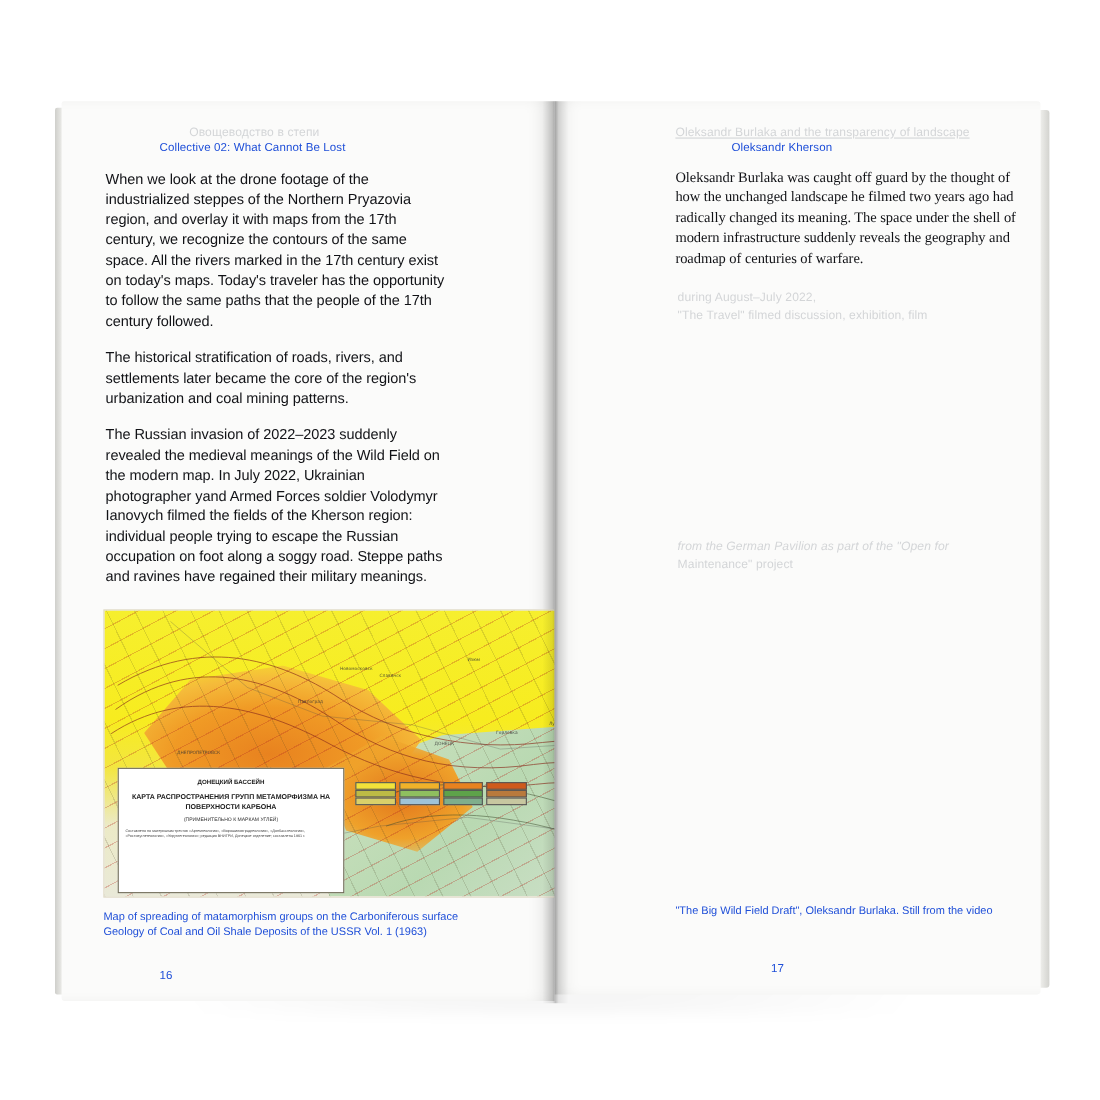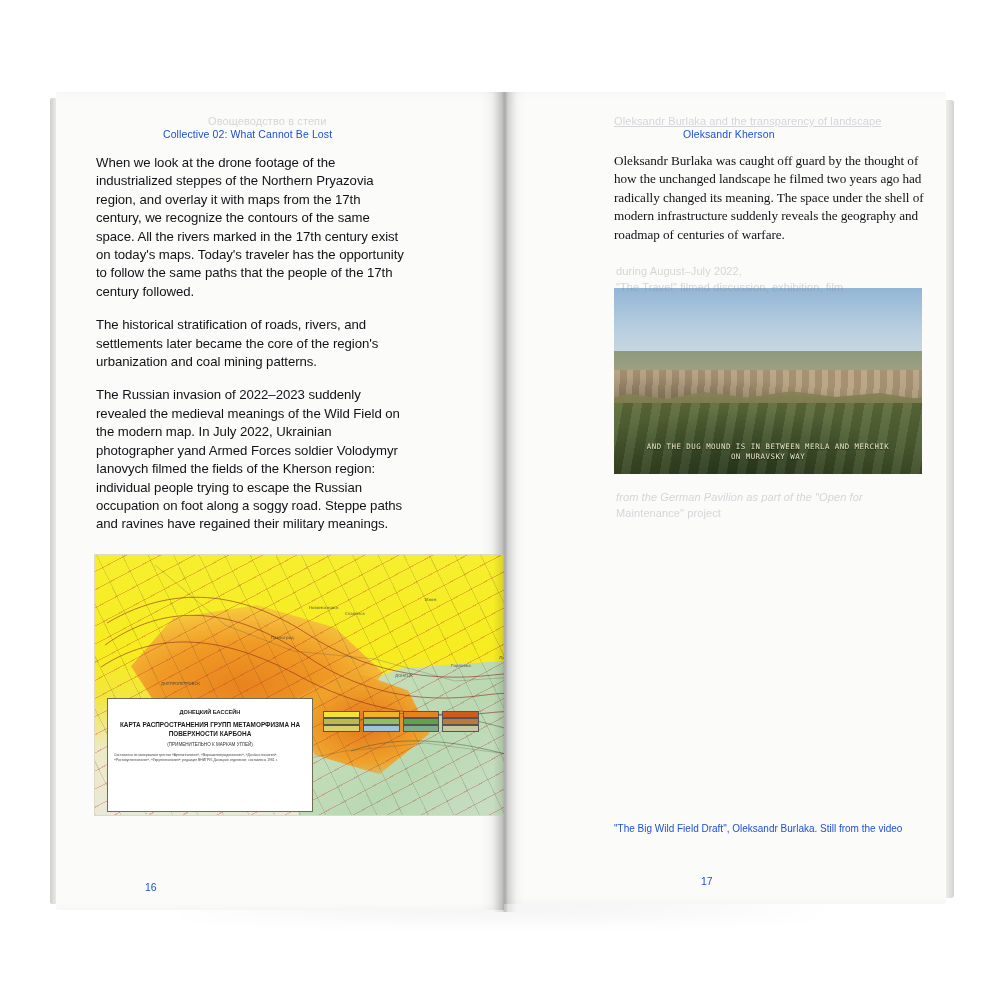--- a/index.html
+++ b/index.html
@@ -91,21 +91,20 @@
     width: 10px; height: 798px;
     background: linear-gradient(to left, #d3d3cf, #f4f4f1);
     border-radius: 0 3px 3px 0;
   }
 
   .running-head {
     position: absolute;
     font-size: 10.5px;
     color: #1f4fd8;
     letter-spacing: 0.1px;
-    margin-left: 18px;
   }
   .rh-left { left: 89px; top: 36px; }
   .rh-right { left: 161px; top: 36px; }
 
   .folio {
     position: absolute;
     font-size: 10.5px;
     color: #1f4fd8;
     text-align: right;
   }
@@ -296,21 +295,21 @@
 
   <div class="book-shadow"></div>
 
   <div class="book">
 
     <div class="edge-left"></div>
     <div class="edge-right"></div>
 
     <div class="page page-left">
 
-      <div class="ghost" style="left:152px; top:22px;text-align:right;">Овощеводство в степи</div>
+      <div class="ghost" style="left:116px; top:22px;text-align:right;">Овощеводство в степи</div>
 
       <div class="running-head rh-left">Collective 02: What Cannot Be Lost</div>
 
       <div class="col col-left">
         <p class="body-p">When we look at the drone footage of the industrialized steppes of the Northern Pryazovia region, and overlay it with maps from the 17th century, we recognize the contours of the same space. All the rivers marked in the 17th century exist on today's maps. Today's traveler has the opportunity to follow the same paths that the people of the 17th century followed.</p>
         <p class="body-p">The historical stratification of roads, rivers, and settlements later became the core of the region's urbanization and coal mining patterns.</p>
         <p class="body-p">The Russian invasion of 2022–2023 suddenly revealed the medieval meanings of the Wild Field on the modern map. In July 2022, Ukrainian photographer yand Armed Forces soldier Volodymyr Ianovych filmed the fields of the Kherson region: individual people trying to escape the Russian occupation on foot along a soggy road. Steppe paths and ravines have regained their military meanings.</p>
       </div>
 
       <div class="ghost" style="left:120px; top:470px; font-size:22px; letter-spacing:1px;">Велике Дике</div>
@@ -375,45 +374,36 @@
             <div class="sw" style="background: rgb(185, 122, 60);"></div>
             <div class="sw" style="background: rgb(217, 208, 106);"></div>
             <div class="sw" style="background: rgb(159, 195, 216);"></div>
             <div class="sw" style="background: rgb(127, 174, 140);"></div>
             <div class="sw" style="background: rgb(199, 199, 160);"></div>
           </div>
 
         <div class="gm-title-strip">Масштаб 1:1 000 000</div>
       </div>
 
+      <div class="fig-caption cap-left" style="white-space: pre-line;">Map of spreading of matamorphism groups on the Carboniferous surface
+Geology of Coal and Oil Shale Deposits of the USSR Vol. 1 (1963)</div>
 
       <div class="folio folio-left">16</div>
     </div>
 
     <div class="page page-right">
 
       <div class="ghost" style="left:110px; top:22px;text-decoration:underline;">Оleksandr Burlaka and the transparency of landscape</div>
 
       <div class="running-head rh-right">Oleksandr Kherson</div>
 
       <div class="col col-right">
         <p class="body-p">Oleksandr Burlaka was caught off guard by the thought of how the unchanged landscape he filmed two years ago had radically changed its meaning. The space under the shell of modern infrastructure suddenly reveals the geography and roadmap of centuries of warfare.</p>
       </div>
 
-      <div class="photo">
-        <div class="ph-sky"></div>
-        <div class="ph-far"></div>
-        <div class="ph-spoil"></div>
-        <div class="ph-ridge"></div>
-        <div class="ph-green"></div>
-        <div class="ph-caption">
-          <div>AND THE DUG MOUND IS IN BETWEEN MERLA AND MERCHIK</div>
-          <div>ON MURAVSKY WAY</div>
-        </div>
-      </div>
 
       <div class="ghost" style="left:112px; top:172px;">during August–July 2022,</div>
       <div class="ghost" style="left:112px; top:188px;">"The Travel" filmed discussion, exhibition, film</div>
       <div class="ghost" style="left:112px; top:398px;font-style:italic;">from the German Pavilion as part of the "Open for</div>
       <div class="ghost" style="left:112px; top:414px;">Maintenance" project</div>
 
       <div class="fig-caption cap-right">"The Big Wild Field Draft", Oleksandr Burlaka. Still from the video</div>
 
       <div class="folio folio-right">17</div>
     </div>

